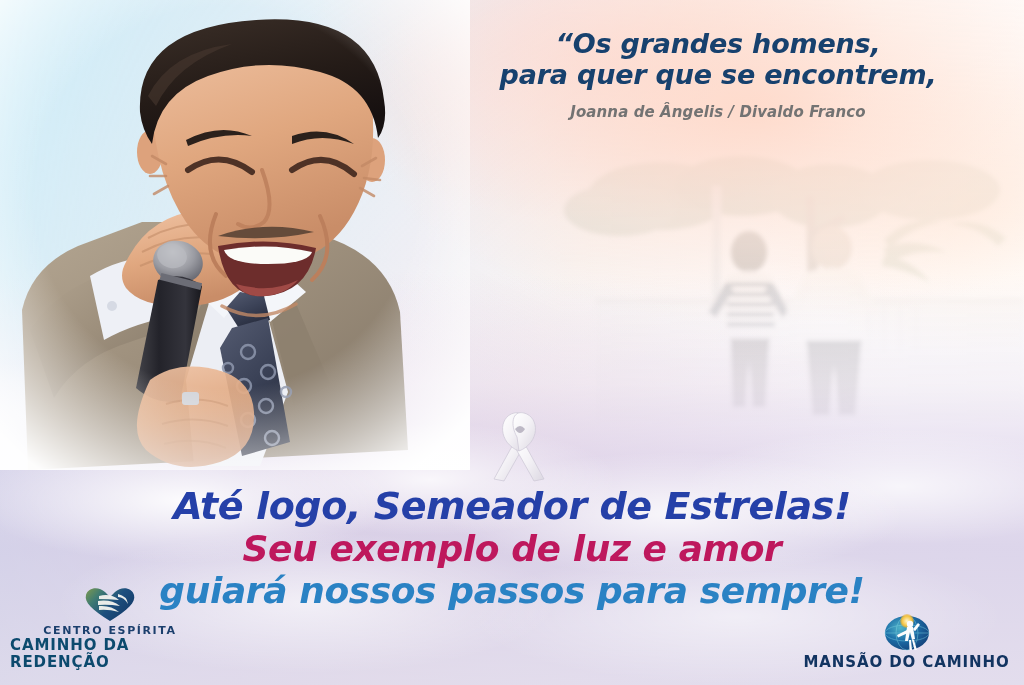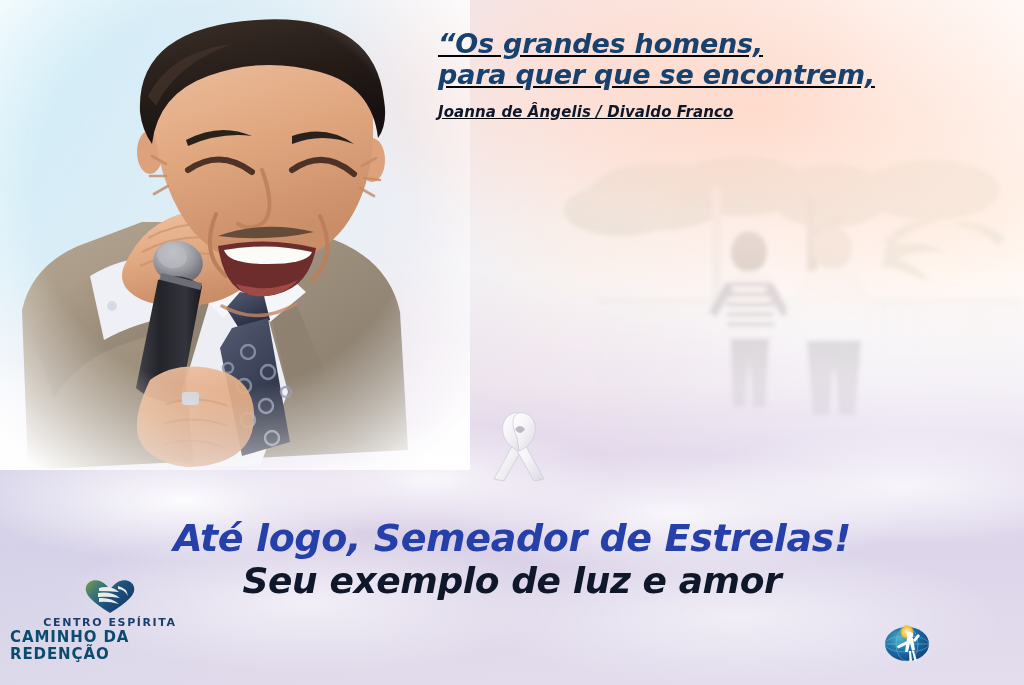--- a/index.html
+++ b/index.html
@@ -62,76 +62,74 @@
       radial-gradient(ellipse 360px 92px at 72% 90%, rgba(255,255,255,0.55) 0%, rgba(255,255,255,0) 74%),
       radial-gradient(ellipse 240px 70px at 6% 60%, rgba(255,255,255,0.55) 0%, rgba(255,255,255,0) 72%);
   }
 
   
   .quote-block {
     position: absolute;
     right: 26px;
     top: 28px;
     width: 560px;
-    text-align: left;
-    text-decoration: underline;
+    text-align: center;
   }
   .quote-line {
     font-family: "DejaVu Sans", sans-serif;
     font-style: italic;
     font-weight: bold;
     font-size: 27px;
     line-height: 31px;
     letter-spacing: -0.2px;
     color: #17416e;
     white-space: nowrap;
   }
   .quote-attr {
     margin-top: 13px;
     font-family: "DejaVu Sans", sans-serif;
     font-style: italic;
     font-weight: bold;
     font-size: 15px;
-    color: #0f172a;
+    color: #737373;
     letter-spacing: 0.1px;
   }
 
   
   .ribbon-wrap {
     position: absolute;
     left: 486px;
     top: 409px;
     width: 66px;
     height: 74px;
   }
 
   
   .headline {
     position: absolute;
     left: 0;
     right: 0;
     top: 485px;
     text-align: center;
-    margin-top: 32px;
   }
   .headline-line {
     font-family: "DejaVu Sans", sans-serif;
     font-style: italic;
     font-weight: bold;
     letter-spacing: -0.4px;
     white-space: nowrap;
   }
   .hl-1 { font-size: 38px; line-height: 43px; color: #2540a8; }
-  .hl-2 { font-size: 36px; line-height: 42px; color: #0f172a; }
+  .hl-2 { font-size: 36px; line-height: 42px; color: #be185d; }
   .hl-3 { font-size: 36px; line-height: 42px; color: #2a82c4; }
 
   
   .footer-logo {
     position: absolute;
-    bottom: 22px;
+    bottom: 14px;
     display: flex;
     flex-direction: column;
     align-items: center;
   }
   .footer-left  { left: 10px;  width: 200px; }
   .footer-right { right: 10px; width: 215px; }
 
   .logo-mark { height: 40px; display: block; }
 
   .logo-text-small {
@@ -431,20 +429,21 @@
 
       <path d="M33 42 C54 34 54 8 38 4 C26 1 24 16 31 28 Z" fill="url(#ribG)" stroke="#cfcad8" stroke-width="0.8"></path>
 
       <path d="M29 20 q5 -6 10 0 q-5 8 -10 0 Z" fill="#aaa4b4" opacity="0.75"></path>
     </svg>
   </div>
 
   <div class="headline">
     <div class="headline-line hl-1">Até logo, Semeador de Estrelas!</div>
     <div class="headline-line hl-2">Seu exemplo de luz e amor</div>
+    <div class="headline-line hl-3">guiará nossos passos para sempre!</div>
   </div>
 
   <div class="footer-logo footer-left">
     <svg class="logo-mark" width="56" height="40" viewBox="0 0 56 40">
       <defs>
         <linearGradient id="heartG" x1="0" y1="0" x2="1" y2="0.6">
           <stop offset="0%" stop-color="#7f9a4e"></stop>
           <stop offset="28%" stop-color="#3f7b72"></stop>
           <stop offset="62%" stop-color="#1d4f7e"></stop>
           <stop offset="100%" stop-color="#143c6b"></stop>
@@ -485,15 +484,16 @@
       <circle cx="27" cy="9" r="7" fill="url(#flameG)"></circle>
       <g fill="#fbfcfd">
         <circle cx="30" cy="12" r="3.2"></circle>
         <path d="M27 15 q3 -2 6 0 l2 12 l-3 1 l-2 -8 l-2 9 l-3 0 Z"></path>
         <path d="M29 28 l2 0 l1 10 l-2.5 0 Z"></path>
         <path d="M32 28 l2 0 l3 10 l-2.5 0 Z"></path>
         <path d="M27 18 l-10 5 l1 2.6 l10 -4.6 Z"></path>
         <path d="M33 17 l5 -6 l2 1.8 l-5 6.4 Z"></path>
       </g>
     </svg>
+    <div class="logo-text-right">MANSÃO DO CAMINHO</div>
   </div>
 
 </div>
 
 </body></html>

